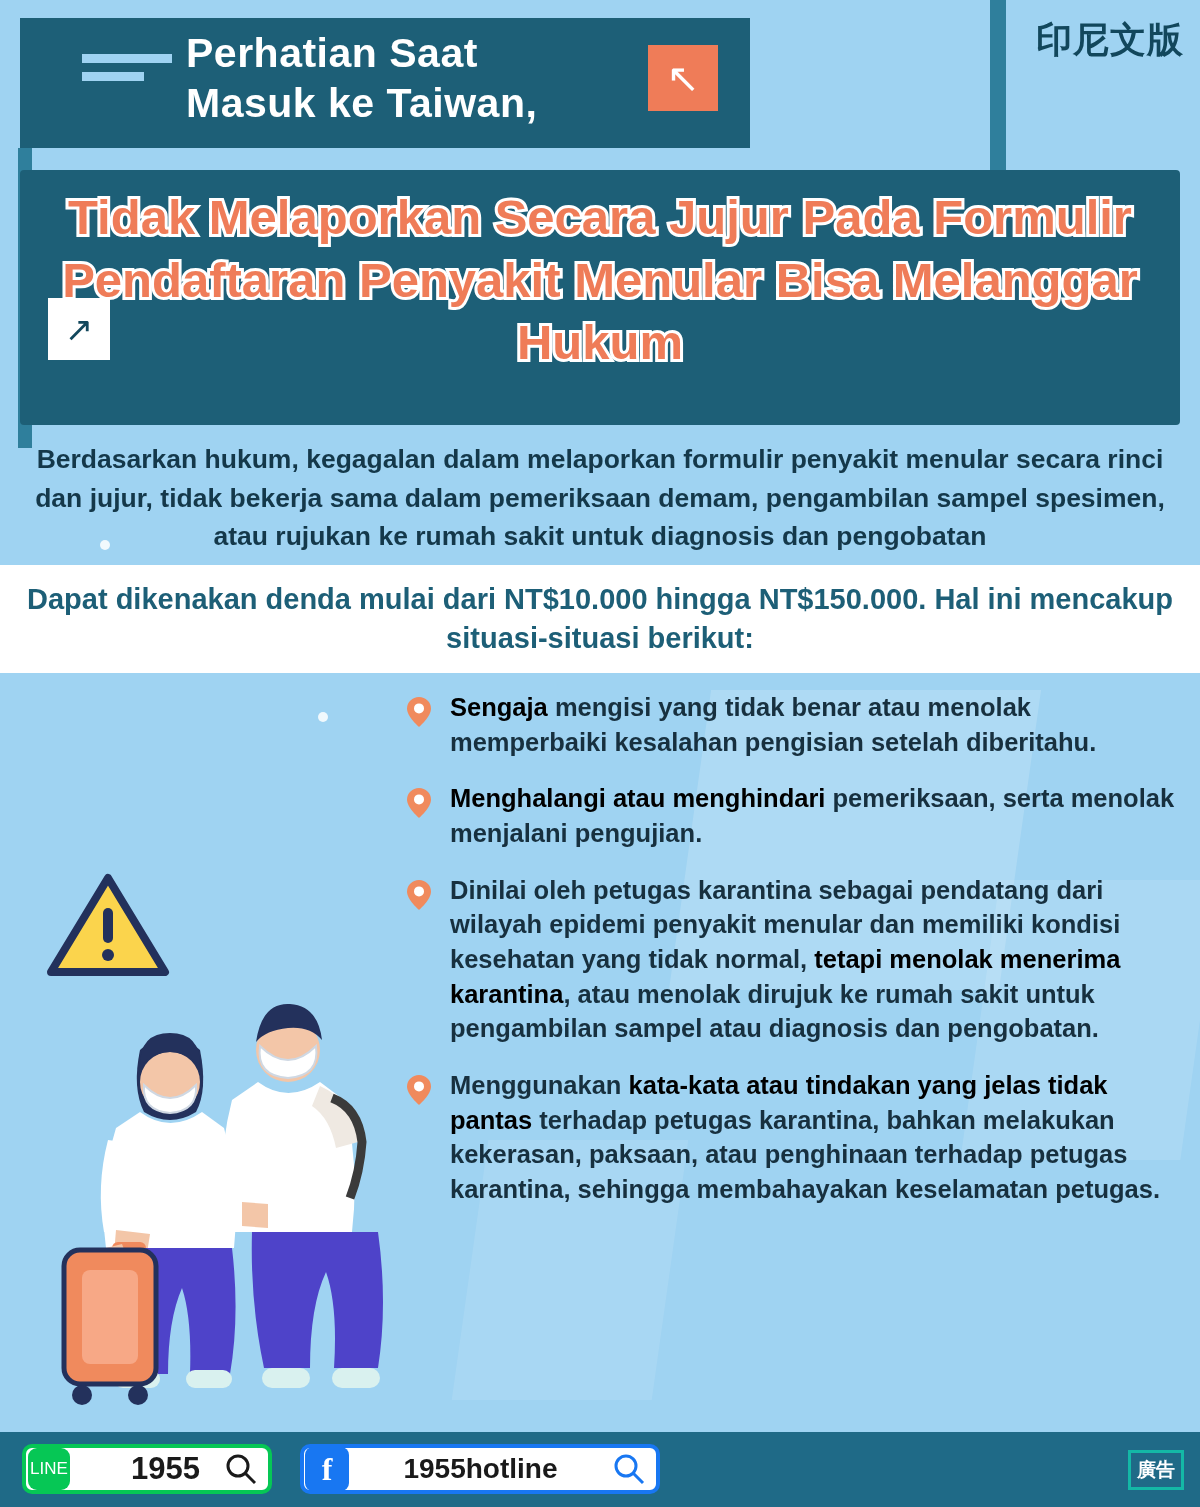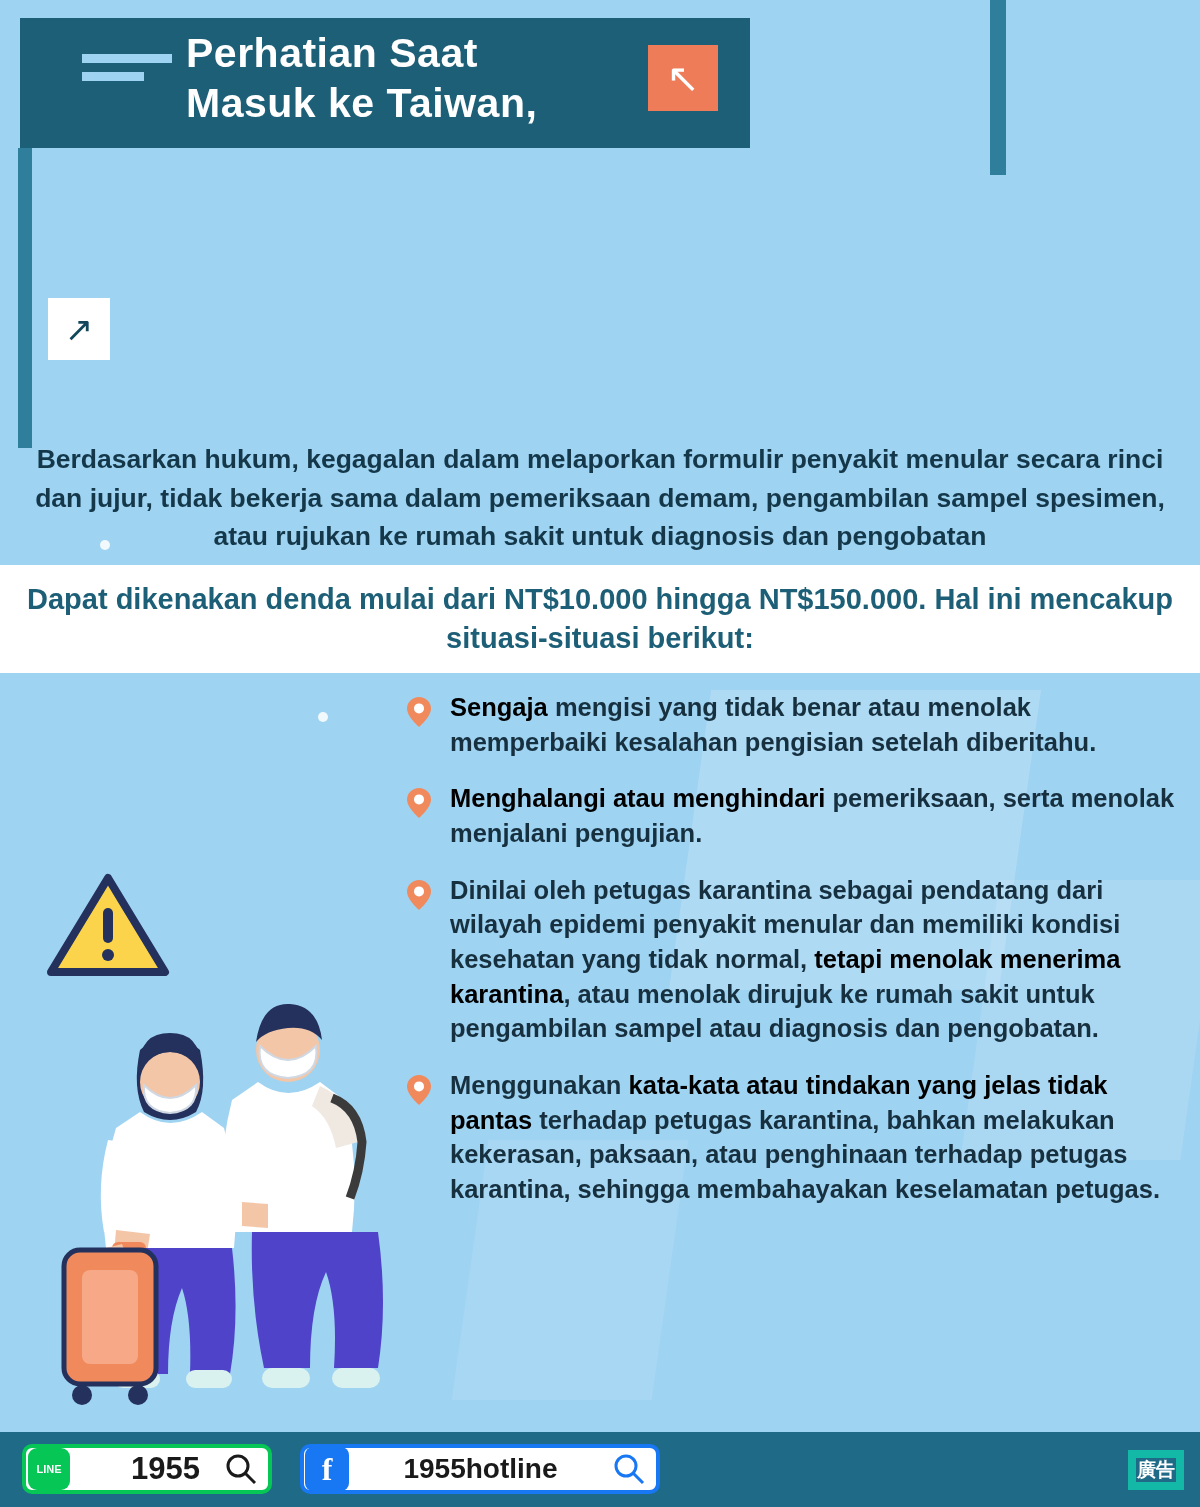--- a/index.html
+++ b/index.html
@@ -108,21 +108,21 @@
     position: absolute; left: 0; top: 1432px; width: 1200px; height: 75px;
     background: #1f6a87;
   }
   .line-box {
     position: absolute; left: 22px; top: 12px; height: 50px; width: 250px;
     background: #ffffff; border: 4px solid #06c755; border-radius: 10px;
     display: flex; align-items: center;
   }
   .line-badge {
     width: 42px; height: 42px; margin-left: 2px; border-radius: 9px; background: #06c755;
-    color: #fff; font-size: 11px; font-weight: bold; display: flex; align-items: center; justify-content: center;
+    color: #fff; font-size: 17px; font-weight: normal; display: flex; align-items: center; justify-content: center;
   }
   .line-num { flex: 1; text-align: center; font-size: 31px; font-weight: bold; color: #1a1a1a; margin-left: 37px; }
   .mag { width: 34px; height: 34px; margin-right: 10px; position: relative; }
   .fb-box {
     position: absolute; left: 300px; top: 12px; height: 50px; width: 360px;
     background: #ffffff; border: 4px solid #1877f2; border-radius: 10px;
     display: flex; align-items: center;
   }
   .fb-badge {
     width: 44px; height: 44px; background: #1877f2; color: #fff;
@@ -135,21 +135,21 @@
     width: 48px; height: 48px; border-radius: 50%; background: #ffffff;
     border: 3px solid #2fa36b; display: flex; align-items: center; justify-content: center;
     font-size: 8px; color: #2fa36b; text-align: center; line-height: 1.05; font-weight: bold;
     overflow: hidden;
   }
   .org-txt { margin-left: 12px; color: #ffffff; }
   .org-cn { font-size: 28px; font-weight: bold; letter-spacing: 4px; font-family: "DejaVu Sans", sans-serif; }
   .org-en { font-size: 11px; font-weight: bold; letter-spacing: .2px; margin-top: 2px; }
   .ad-box {
     position: absolute; right: 16px; top: 18px; width: 56px; height: 40px;
-    border: 8px solid #14b8a6; color: #ffffff; font-size: 19px; font-weight: bold;
+    border: 3px solid #14b8a6; color: #ffffff; font-size: 19px; font-weight: bold;
     display: flex; align-items: center; justify-content: center;
     font-family: "DejaVu Sans", sans-serif;
   }
 </style>
 </head>
 <body>
 
 <div class="poster">
 
   <div class="deco deco-rect1"></div>
@@ -164,23 +164,27 @@
     <div class="signpost-r"></div>
     <div class="signboard">
       <div class="sign-lines">
           <i class="l1"></i>
           <i class="l2"></i>
         </div>
     </div>
     <div class="sign-title" style="white-space:pre-line;">Perhatian Saat
 Masuk ke Taiwan,</div>
     <div class="arrow-box">↖</div>
+    <div class="lang-tag">印尼文版</div>
   </div>
   <div class="signpost-l"></div>
 
+  <div class="headline-wrap">
+    <div class="headline">Tidak Melaporkan Secara Jujur Pada Formulir Pendaftaran Penyakit Menular Bisa Melanggar Hukum</div>
+  </div>
   <div class="arrow-box2">↗</div>
 
   <div class="subtext">Berdasarkan hukum, kegagalan dalam melaporkan formulir penyakit menular secara rinci dan jujur, tidak bekerja sama dalam pemeriksaan demam, pengambilan sampel spesimen, atau rujukan ke rumah sakit untuk diagnosis dan pengobatan</div>
 
   <div class="fineband">
     <p>Dapat dikenakan denda mulai dari NT$10.000 hingga NT$150.000. Hal ini mencakup situasi-situasi berikut:</p>
   </div>
 
   <div class="illus">
     <svg viewBox="0 0 400 570" width="400" height="570" aria-hidden="true">

